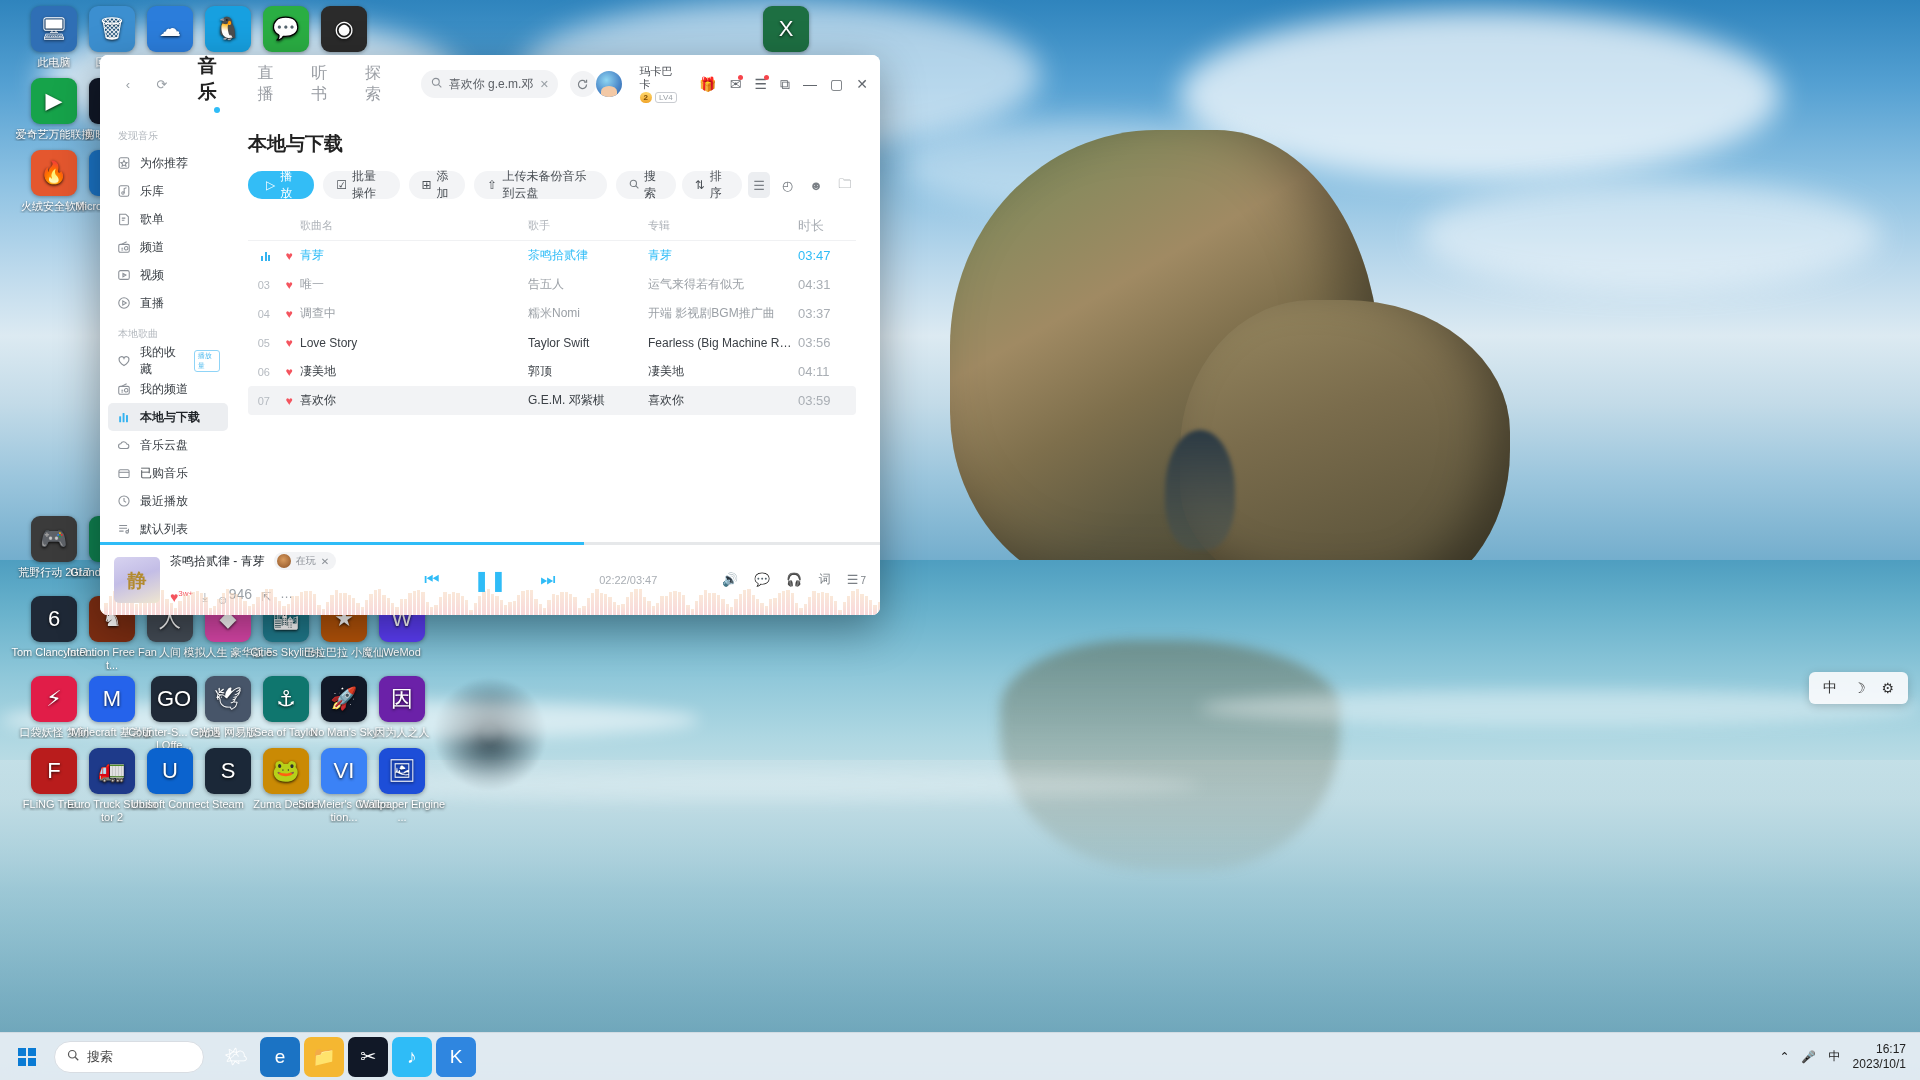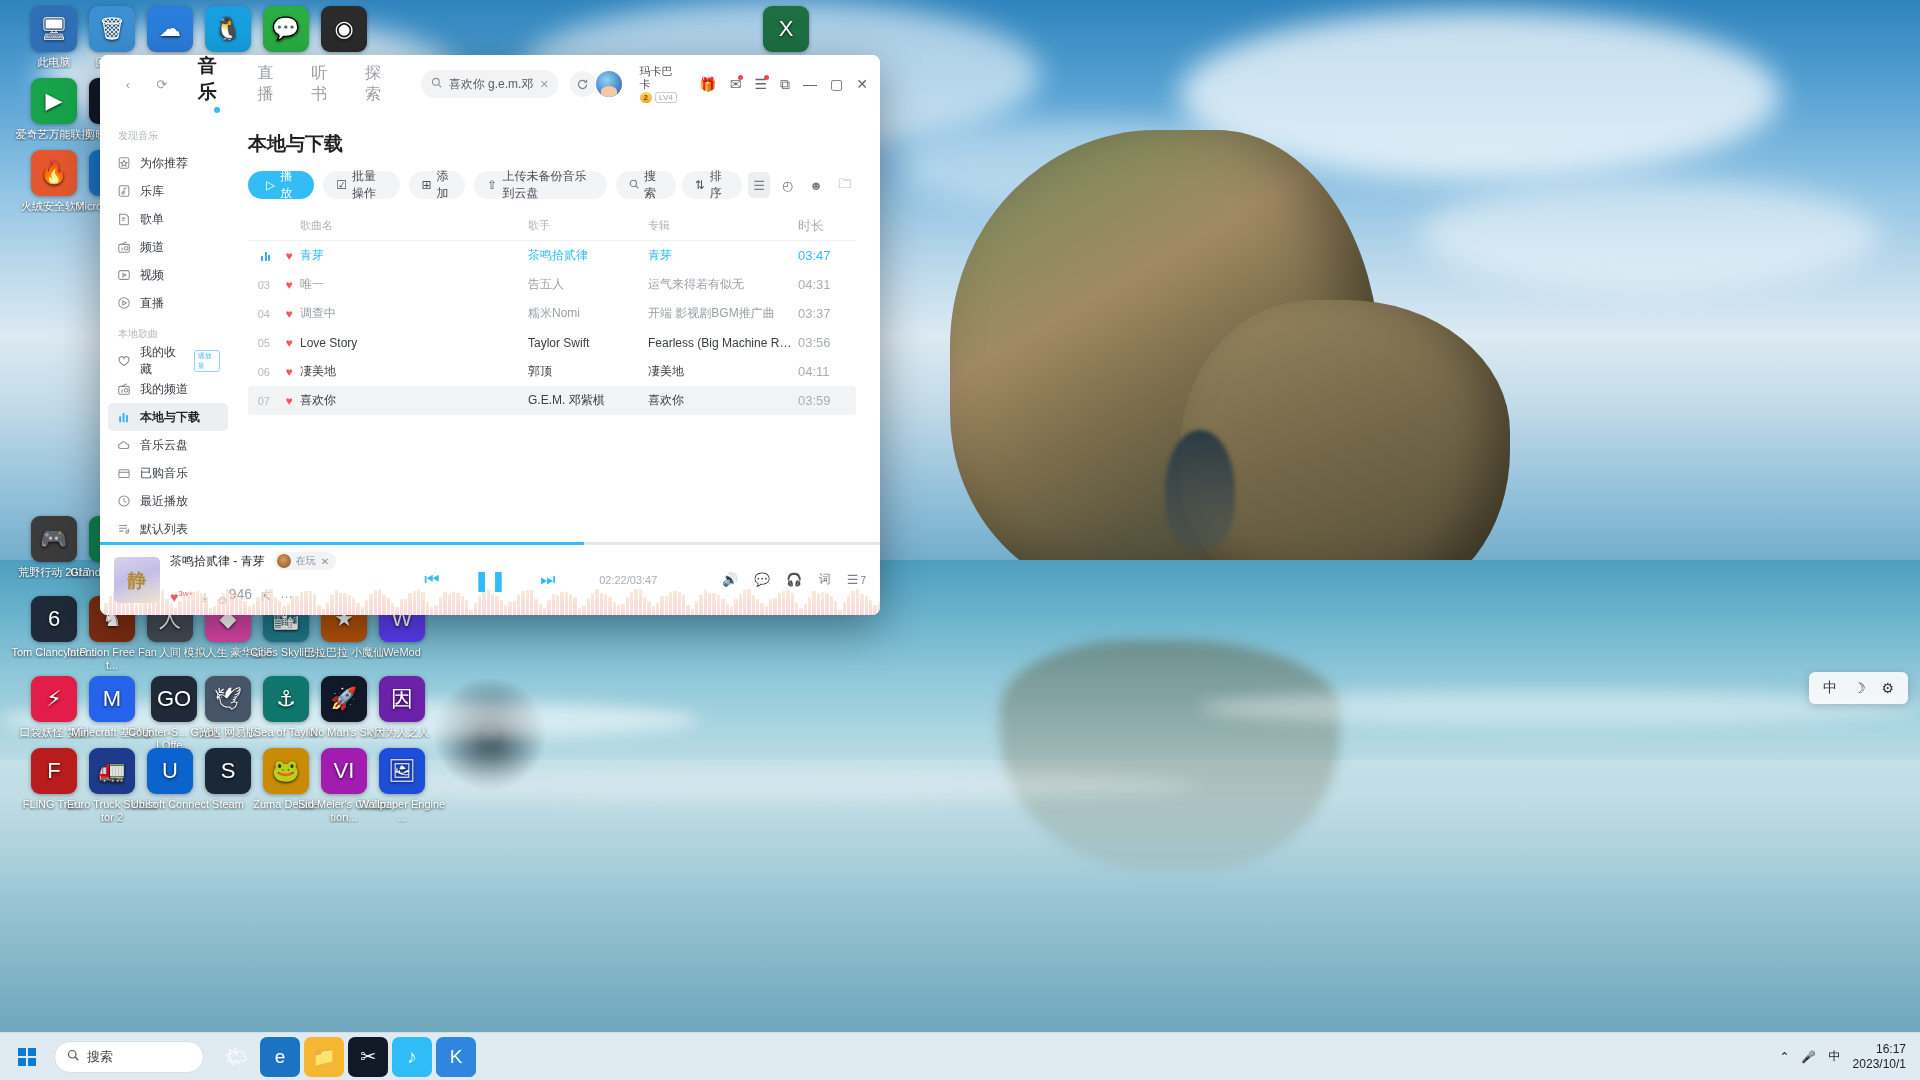--- a/index.html
+++ b/index.html
@@ -303,21 +303,21 @@
       </div>
       <div class="dicon" style="left: 182px; top: 748px;">
         <div class="glyph" style="background: rgb(27, 40, 56);">S</div>
         <span class="lbl">Steam</span>
       </div>
       <div class="dicon" style="left: 240px; top: 748px;">
         <div class="glyph" style="background: rgb(202, 138, 4);">🐸</div>
         <span class="lbl">Zuma Deluxe</span>
       </div>
       <div class="dicon" style="left: 298px; top: 748px;">
-        <div class="glyph" style="background: #a21caf;">VI</div>
+        <div class="glyph" style="background: #3b82f6;">VI</div>
         <span class="lbl">Sid Meier's Civilization...</span>
       </div>
       <div class="dicon" style="left: 356px; top: 748px;">
         <div class="glyph" style="background: rgb(29, 78, 216);">🖼</div>
         <span class="lbl">Wallpaper Engine ...</span>
       </div>
     </div>
 </div>
 
 <div id="imebar">

